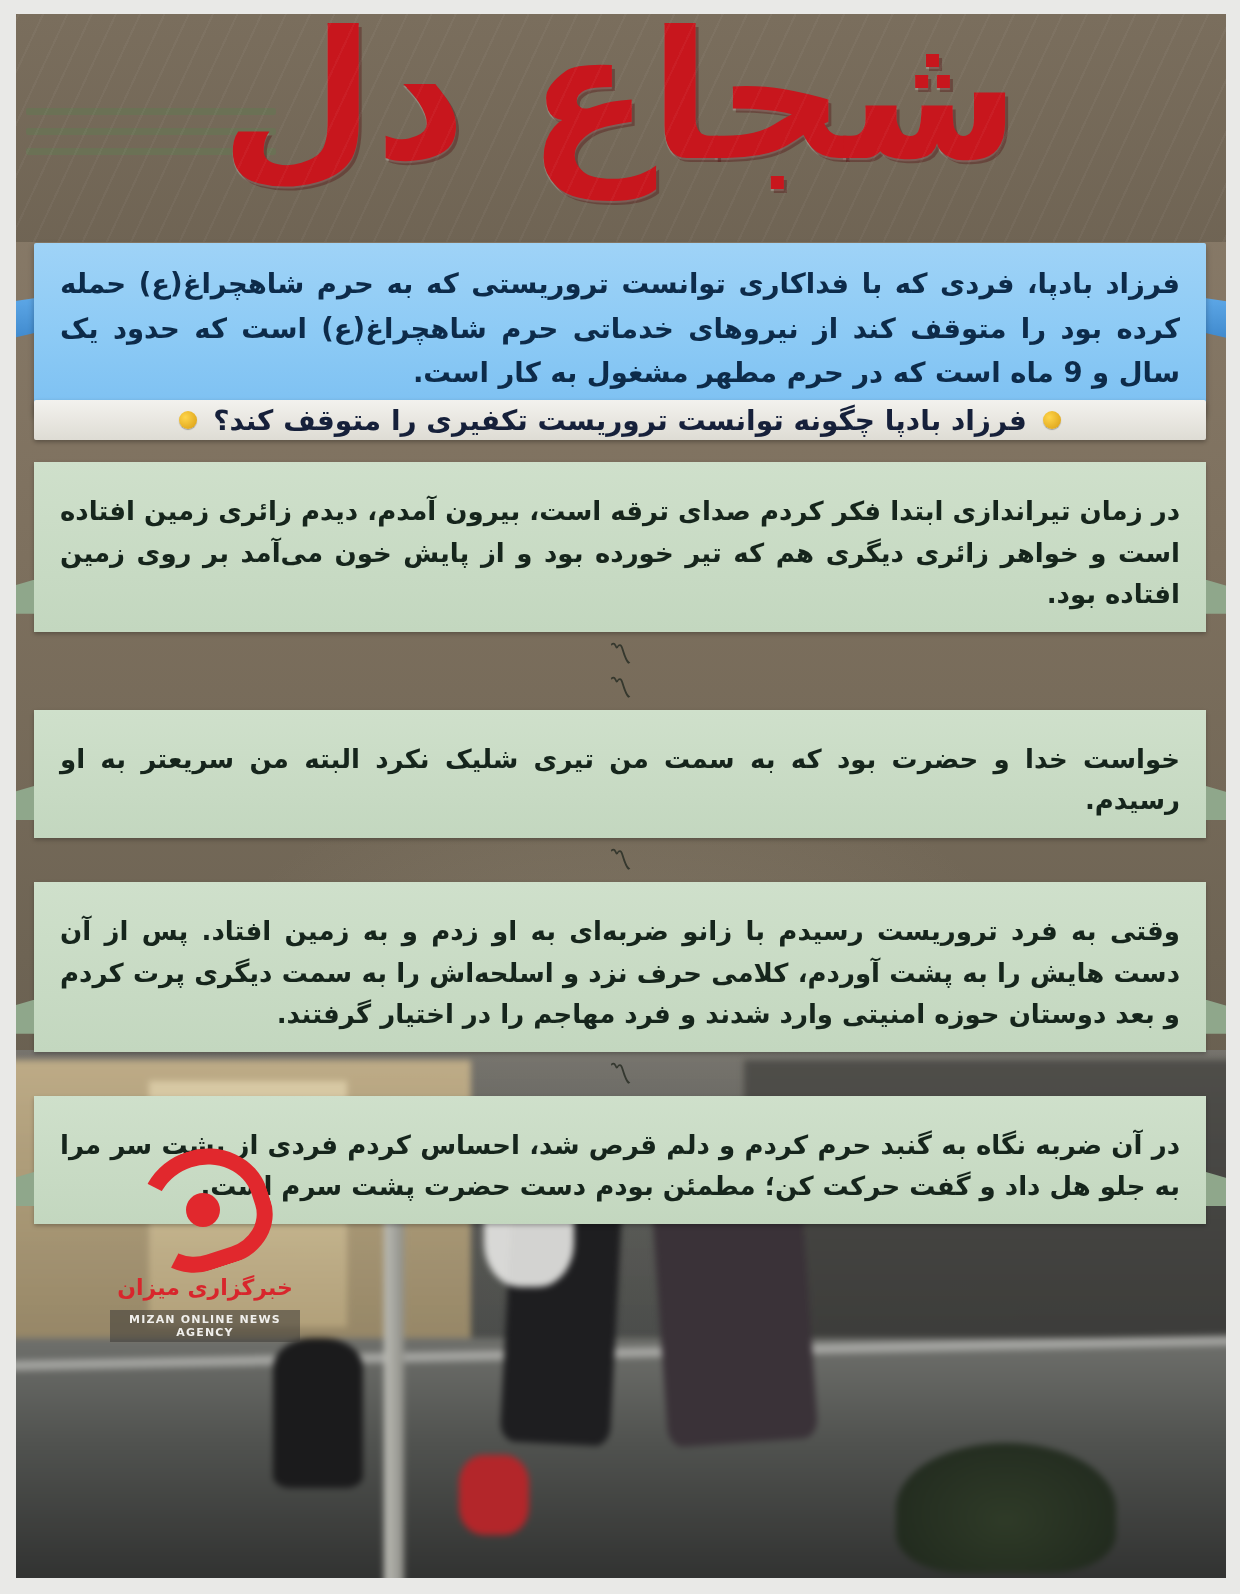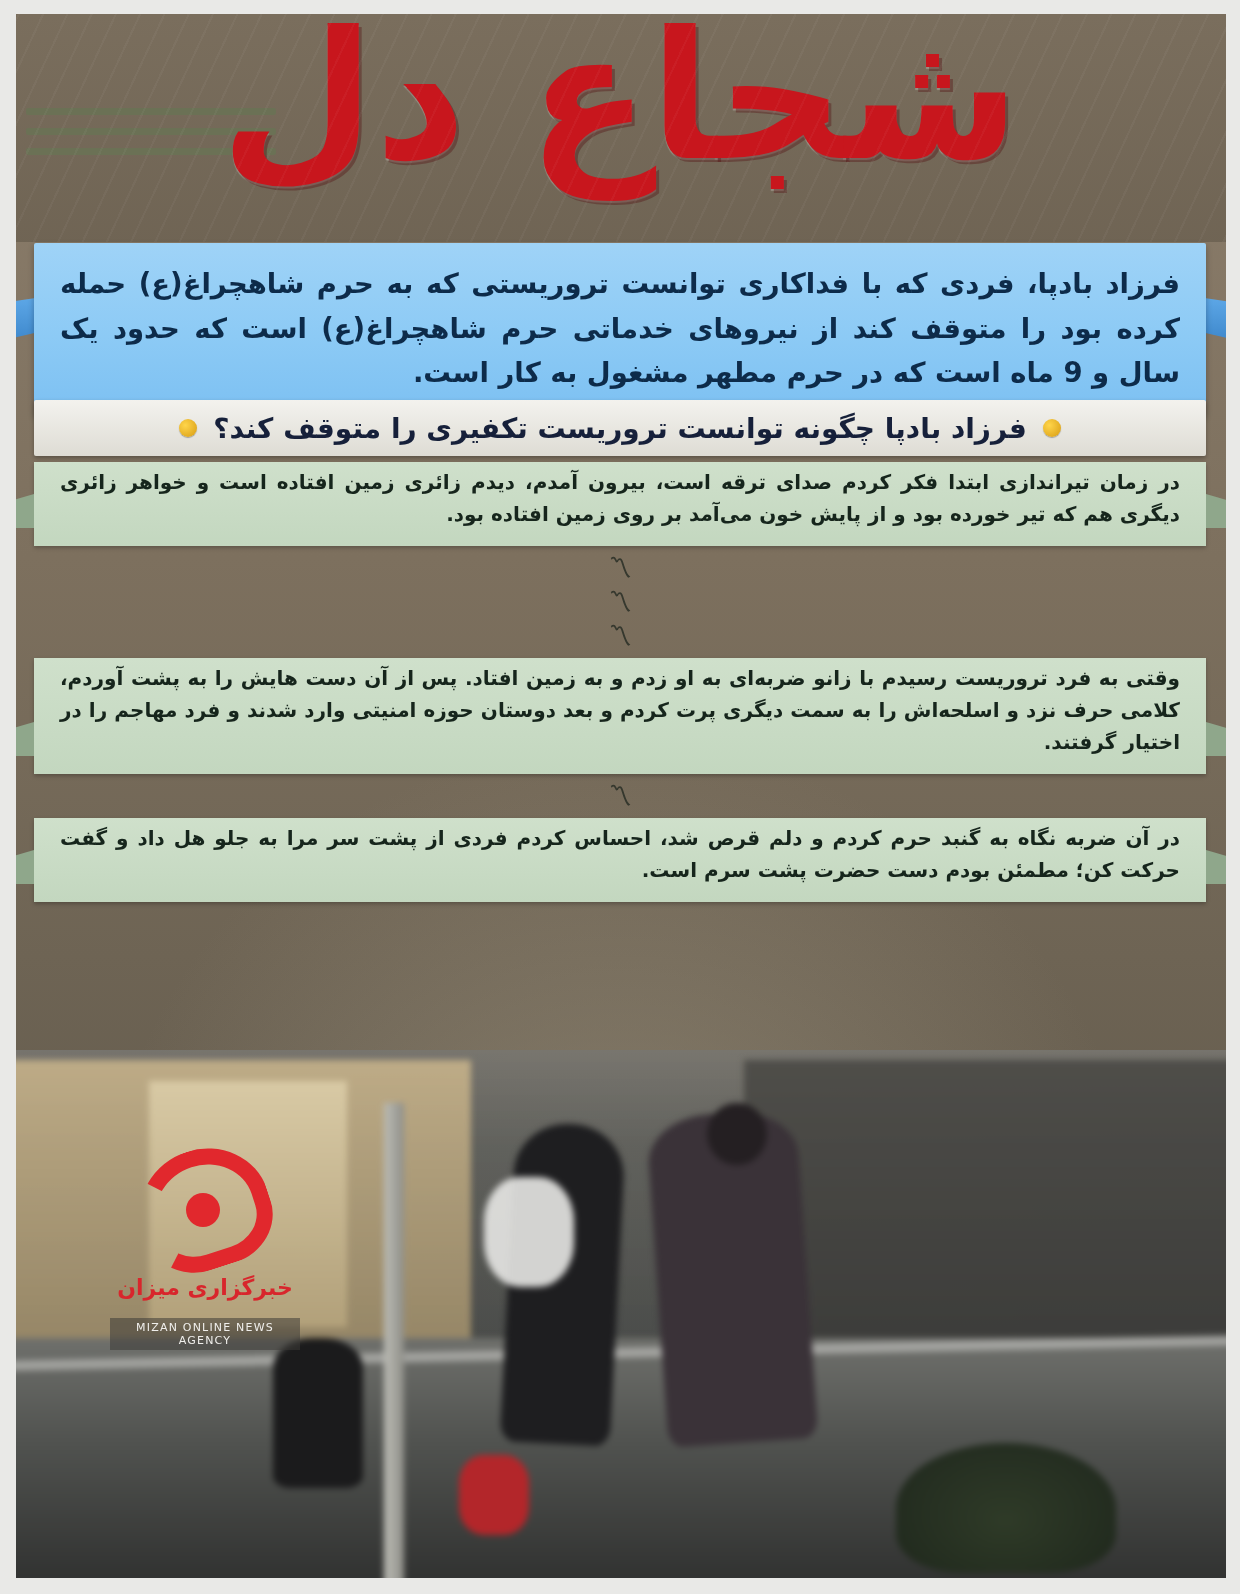--- a/index.html
+++ b/index.html
@@ -214,21 +214,21 @@
     border-radius: 2px;
     box-shadow: 0 3px 6px rgba(0,0,0,.28);
   }
 
   
   .question-bar {
     position: absolute;
     top: 400px;
     left: 34px;
     right: 34px;
-    height: 56px;
+    height: 40px;
     display: flex;
     align-items: center;
     justify-content: center;
     gap: 16px;
     background: linear-gradient(180deg,#f3f2ee,#dedcd4);
     border-radius: 2px;
     box-shadow: 0 2px 4px rgba(0,0,0,.3);
   }
   .question-bar .q-text {
     color: #16203a;
@@ -247,22 +247,22 @@
   .quotes {
     position: absolute;
     top: 462px;
     left: 34px;
     right: 34px;
   }
   .quote {
     position: relative;
     background: linear-gradient(180deg,#cfe0cb 0%, #c3d7bf 100%);
     color: #16251c;
-    padding: 4px 26px 16px 26px;
-    font-size: 20px;
+    padding: 29px 26px 16px 26px;
+    font-size: 26px;
     line-height: 1.6;
     font-weight: 700;
     text-align: justify;
     margin-bottom: 10px;
     box-shadow: 0 2px 4px rgba(0,0,0,.25);
   }
   .quote .tab-right, .quote .tab-left {
     position: absolute;
     width: 30px;
     height: 34px;
@@ -309,27 +309,28 @@
     background: #e1282d;
     border-radius: 50%;
   }
   .logo-fa {
     margin-top: 6px;
     color: #d8262c;
     font-size: 22px;
     font-weight: 800;
   }
   .logo-en {
-    margin-top: 18px;
+    margin-top: 10px;
     color: #f0efec;
     font-size: 11px;
     letter-spacing: 1.2px;
     background: rgba(60,58,55,.55);
     display: inline-block;
     padding: 3px 8px;
+    font-weight: bold;
   }
 </style>
 </head>
 <body>
 
 <div class="poster">
 
   <div class="bg-photo"></div>
   <div class="bg-blur-photo"></div>
 
@@ -374,20 +375,25 @@
 
     <div class="quote">
       <span class="tab-right"></span>
       <span class="tab-left"></span>
       <span>در زمان تیراندازی ابتدا فکر کردم صدای ترقه است، بیرون آمدم، دیدم زائری زمین افتاده است و خواهر زائری دیگری هم که تیر خورده بود و از پایش خون می‌آمد بر روی زمین افتاده بود.</span>
     </div>
     <div class="chev">〽</div>
 
     <div class="chev">〽</div>
 
+    <div class="quote">
+      <span class="tab-right"></span>
+      <span class="tab-left"></span>
+      <span>خواست خدا و حضرت بود که به سمت من تیری شلیک نکرد البته من سریعتر به او رسیدم.</span>
+    </div>
     <div class="chev">〽</div>
 
     <div class="quote">
       <span class="tab-right"></span>
       <span class="tab-left"></span>
       <span>وقتی به فرد تروریست رسیدم با زانو ضربه‌ای به او زدم و به زمین افتاد. پس از آن دست هایش را به پشت آوردم، کلامی حرف نزد و اسلحه‌اش را به سمت دیگری پرت کردم و بعد دوستان حوزه امنیتی وارد شدند و فرد مهاجم را در اختیار گرفتند.</span>
     </div>
     <div class="chev">〽</div>
 
     <div class="quote">

